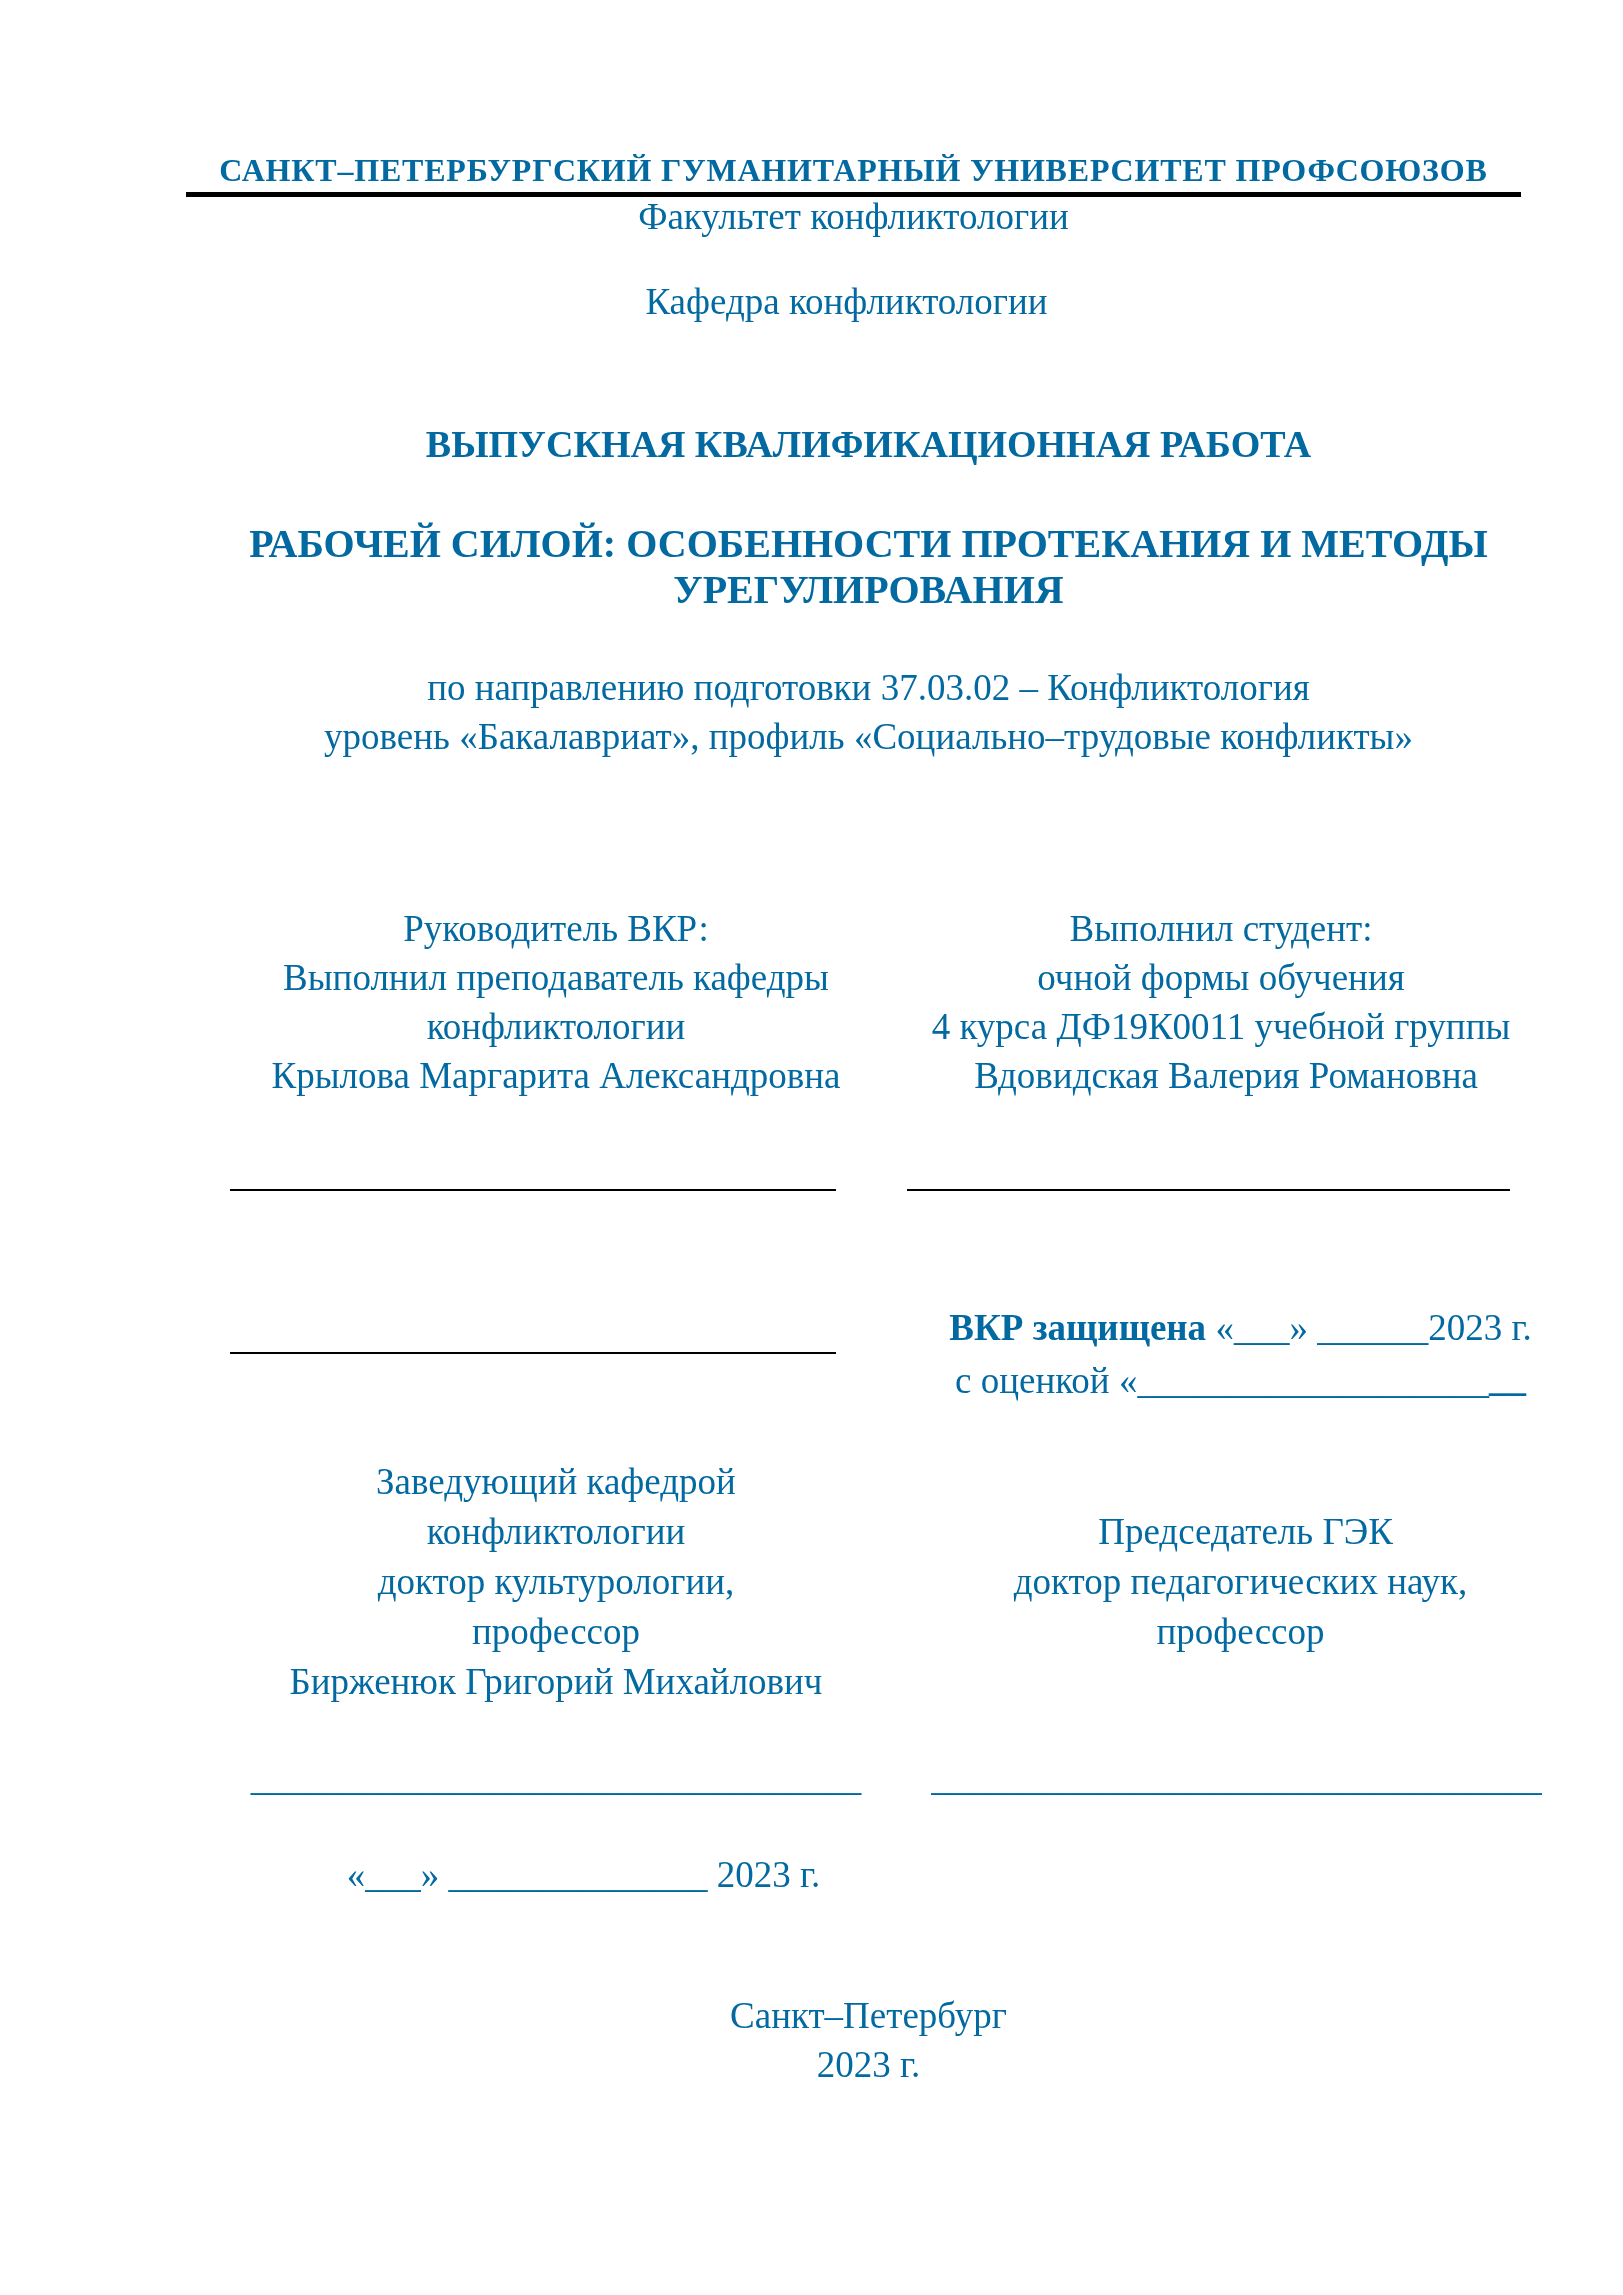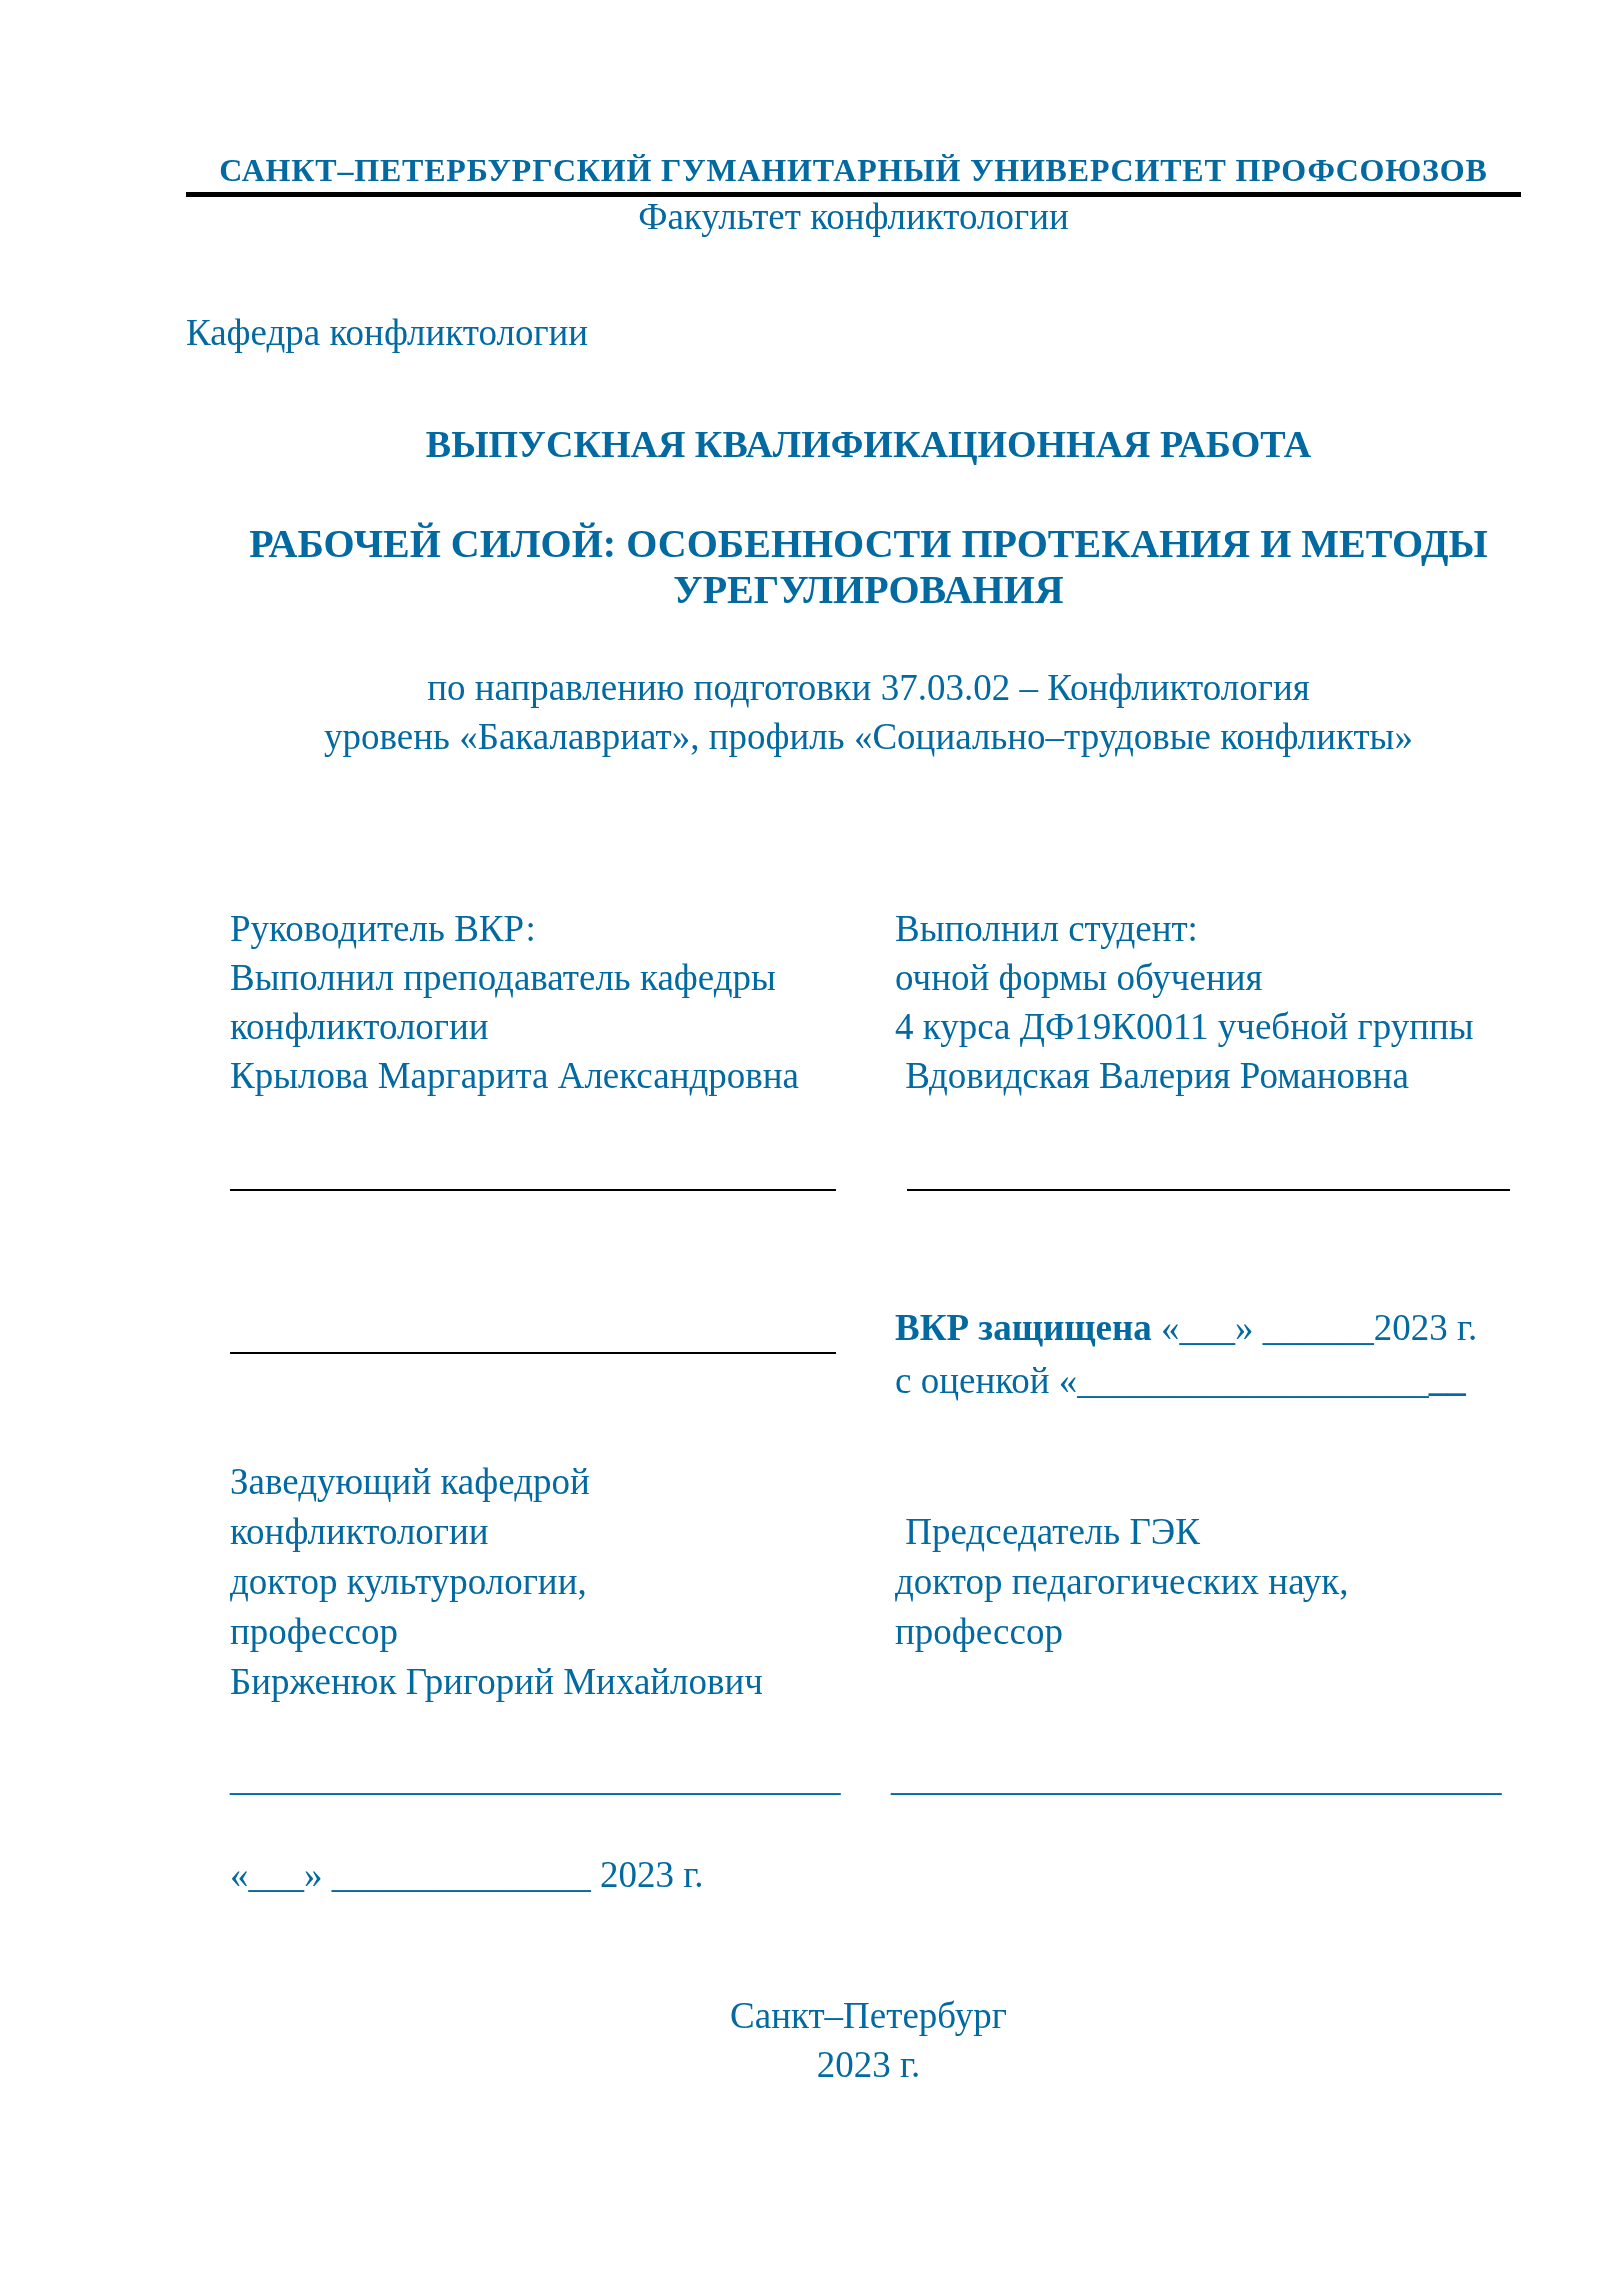--- a/index.html
+++ b/index.html
@@ -4,23 +4,23 @@
 <style>
   html,body{margin:0;padding:0;background:#ffffff;}
   .page{
     position:relative;
     width:1623px;height:2295px;
     background:#ffffff;
     font-family:"Liberation Serif","DejaVu Serif",serif;
     color:#0369a1;
     overflow:hidden;
   }
-  .abs{position:absolute;}
+  .abs{position:absolute;text-align:center;}
   .center{text-align:center;}
-  .right{text-align:left;margin-top:31px;}
+  .right{text-align:center;}
   .b{font-weight:bold;}
   .body-txt{font-size:37px;line-height:49px;}
   .univ{left:186px;top:152px;width:1335px;font-size:32px;line-height:37px;letter-spacing:0.8px;}
   .rule{left:186px;top:192px;width:1335px;height:0;border-top:5.5px solid #000;}
   .faculty{left:186px;top:192px;width:1335px;font-size:37px;line-height:49px;}
   .dept{left:186px;top:277px;width:1321px;font-size:37px;line-height:49px;}
   .vkr-head{left:230px;top:421px;width:1277px;font-size:38px;line-height:47px;}
   .title{left:230px;top:521px;width:1277px;font-size:40px;line-height:46px;}
   .program{left:230px;top:663px;width:1277px;font-size:37px;line-height:49px;}
   .colA-left{left:230px;top:904px;width:652px;}

